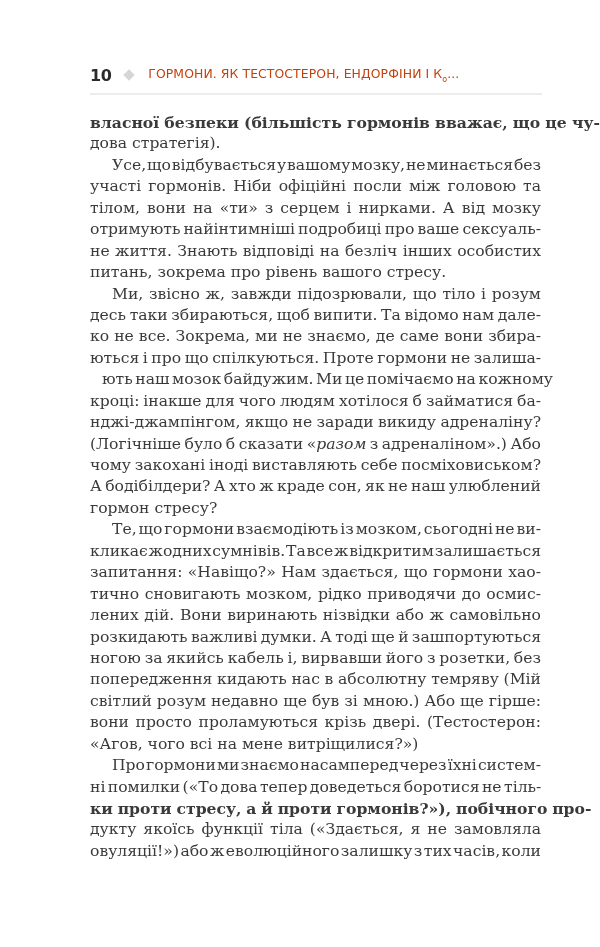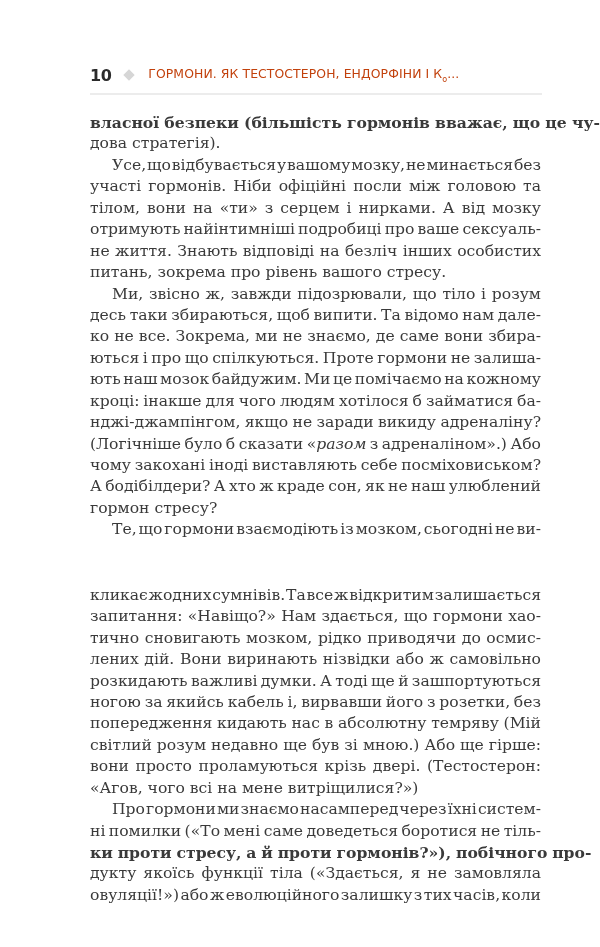--- a/index.html
+++ b/index.html
@@ -107,37 +107,37 @@
     <span class="line indent" style="white-space: nowrap; word-spacing: -4.10938px;">Усе, що відбувається у вашому мозку, не минається без</span>
     <span class="line" style="white-space: nowrap; word-spacing: 0px;">участі гормонів. Ніби офіційні посли між головою та</span>
     <span class="line" style="white-space: nowrap; word-spacing: 0px;">тілом, вони на «ти» з серцем і нирками. А від мозку</span>
     <span class="line" style="white-space: nowrap; word-spacing: -1.86875px;">отримують найінтимніші подробиці про ваше сексуаль-</span>
     <span class="line" style="white-space: nowrap; word-spacing: 0px;">не життя. Знають відповіді на безліч інших особистих</span>
     <span class="line last">питань, зокрема про рівень вашого стресу.</span>
     <span class="line indent" style="white-space: nowrap; word-spacing: 0px;">Ми, звісно ж, завжди підозрювали, що тіло і розум</span>
     <span class="line" style="white-space: nowrap; word-spacing: -1.35742px;">десь таки збираються, щоб випити. Та відомо нам дале-</span>
     <span class="line" style="white-space: nowrap; word-spacing: 0px;">ко не все. Зокрема, ми не знаємо, де саме вони збира-</span>
     <span class="line" style="white-space: nowrap; word-spacing: -1.39648px;">ються і про що спілкуються. Проте гормони не залиша-</span>
-    <span class="line" style="white-space: nowrap; word-spacing: -2.375px;">ють наш мозок байдужим. Ми це помічаємо на кожному</span>
+    <span class="line" style="white-space: nowrap; word-spacing: -2.375px; margin-left: 12px;">ють наш мозок байдужим. Ми це помічаємо на кожному</span>
     <span class="line" style="white-space: nowrap; word-spacing: -1.00781px;">кроці: інакше для чого людям хотілося б займатися ба-</span>
     <span class="line" style="white-space: nowrap; word-spacing: -0.609375px;">нджі-джампінгом, якщо не заради викиду адреналіну?</span>
     <span class="line" style="white-space: nowrap; word-spacing: -1.5067px;"><span>(Логічніше було б сказати «</span><em>разом</em><span> з адреналіном».) Або</span></span>
     <span class="line" style="white-space: nowrap; word-spacing: -1.20312px;">чому закохані іноді виставляють себе посміховиськом?</span>
     <span class="line" style="white-space: nowrap; word-spacing: -1.56406px;">А бодібілдери? А хто ж краде сон, як не наш улюблений</span>
     <span class="line last">гормон стресу?</span>
     <span class="line indent" style="white-space: nowrap; word-spacing: -3.00586px;">Те, що гормони взаємодіють із мозком, сьогодні не ви-</span>
-    <span class="line" style="white-space: nowrap; word-spacing: -4.15848px; margin-top: 44px;">кликає жодних сумнівів. Та все ж відкритим залишається</span>
+    <span class="line" style="white-space: nowrap; word-spacing: -4.15848px;">кликає жодних сумнівів. Та все ж відкритим залишається</span>
     <span class="line" style="white-space: nowrap; word-spacing: 0px;">запитання: «Навіщо?» Нам здається, що гормони хао-</span>
     <span class="line" style="white-space: nowrap; word-spacing: 0px;">тично сновигають мозком, рідко приводячи до осмис-</span>
     <span class="line" style="white-space: nowrap; word-spacing: 0px;">лених дій. Вони виринають нізвідки або ж самовільно</span>
     <span class="line" style="white-space: nowrap; word-spacing: -1.63616px;">розкидають важливі думки. А тоді ще й зашпортуються</span>
     <span class="line" style="white-space: nowrap; word-spacing: -1.18056px;">ногою за якийсь кабель і, вирвавши його з розетки, без</span>
     <span class="line" style="white-space: nowrap; word-spacing: -0.294271px;">попередження кидають нас в абсолютну темряву (Мій</span>
     <span class="line" style="white-space: nowrap; word-spacing: 0px;">світлий розум недавно ще був зі мною.) Або ще гірше:</span>
     <span class="line" style="white-space: nowrap; word-spacing: 0px;">вони просто проламуються крізь двері. (Тестостерон:</span>
     <span class="line last">«Агов, чого всі на мене витріщилися?»)</span>
     <span class="line indent" style="white-space: nowrap; word-spacing: -3.89955px;">Про гормони ми знаємо насамперед через їхні систем-</span>
-    <span class="line" style="white-space: nowrap; word-spacing: -2.51953px;">ні помилки («То мені саме доведеться боротися не тіль-</span>
+    <span class="line" style="white-space: nowrap; word-spacing: -2.51953px;">ні помилки («То дова тепер доведеться боротися не тіль-</span>
     <span class="line" style="white-space: nowrap; word-spacing: -0.5625px; font-weight: bold;">ки проти стресу, а й проти гормонів?»), побічного про-</span>
     <span class="line" style="white-space: nowrap; word-spacing: 0px;">дукту якоїсь функції тіла («Здається, я не замовляла</span>
     <span class="line" style="white-space: nowrap; word-spacing: -3.50195px;">овуляції!») або ж еволюційного залишку з тих часів, коли</span>
   </div>
 </div>
 
 </body></html>

